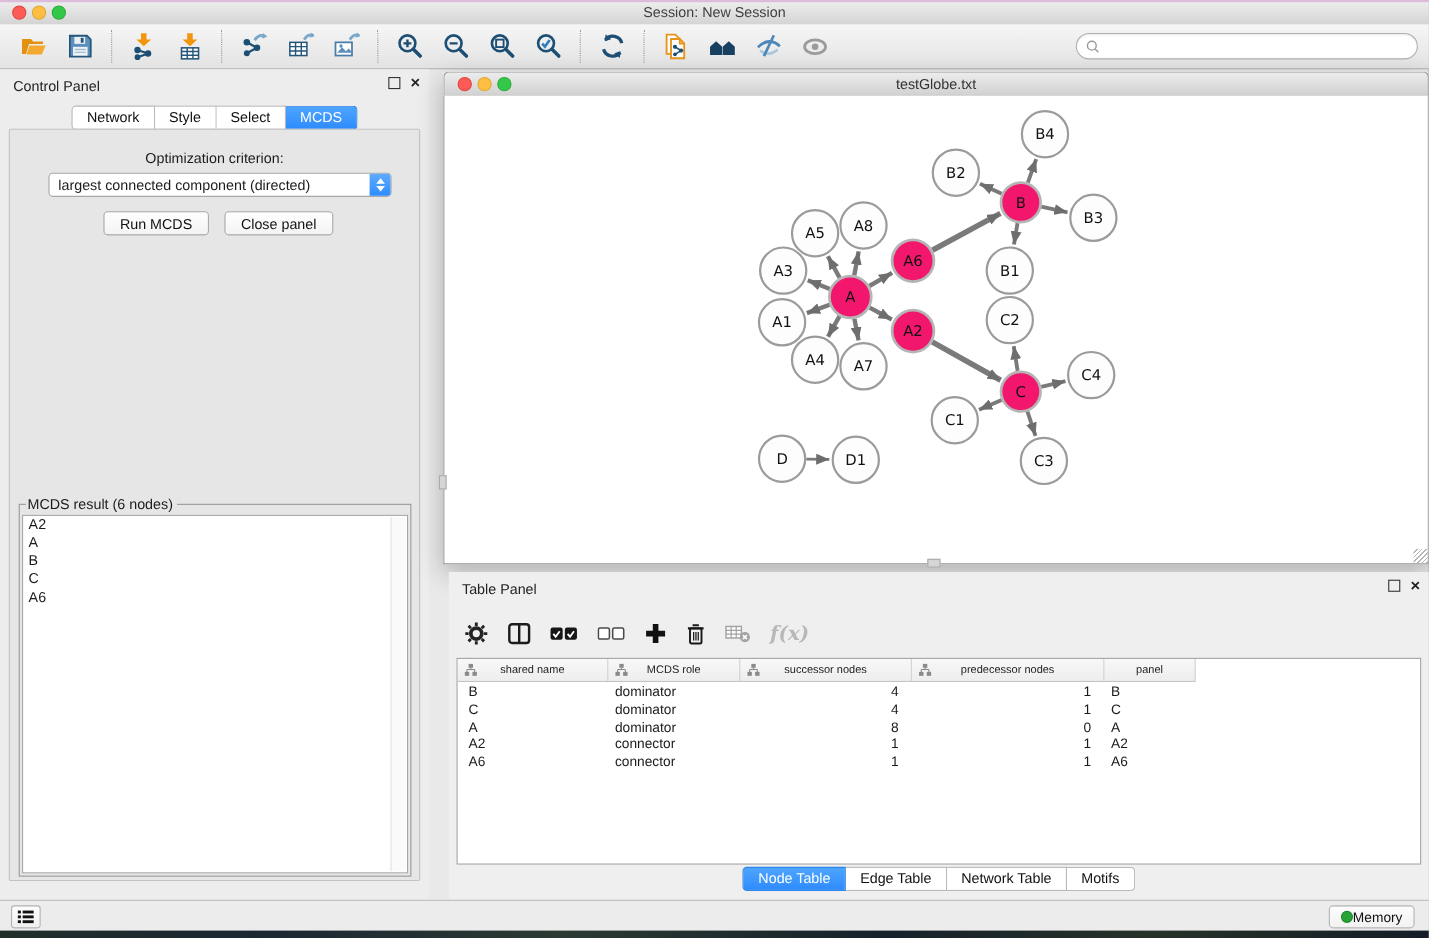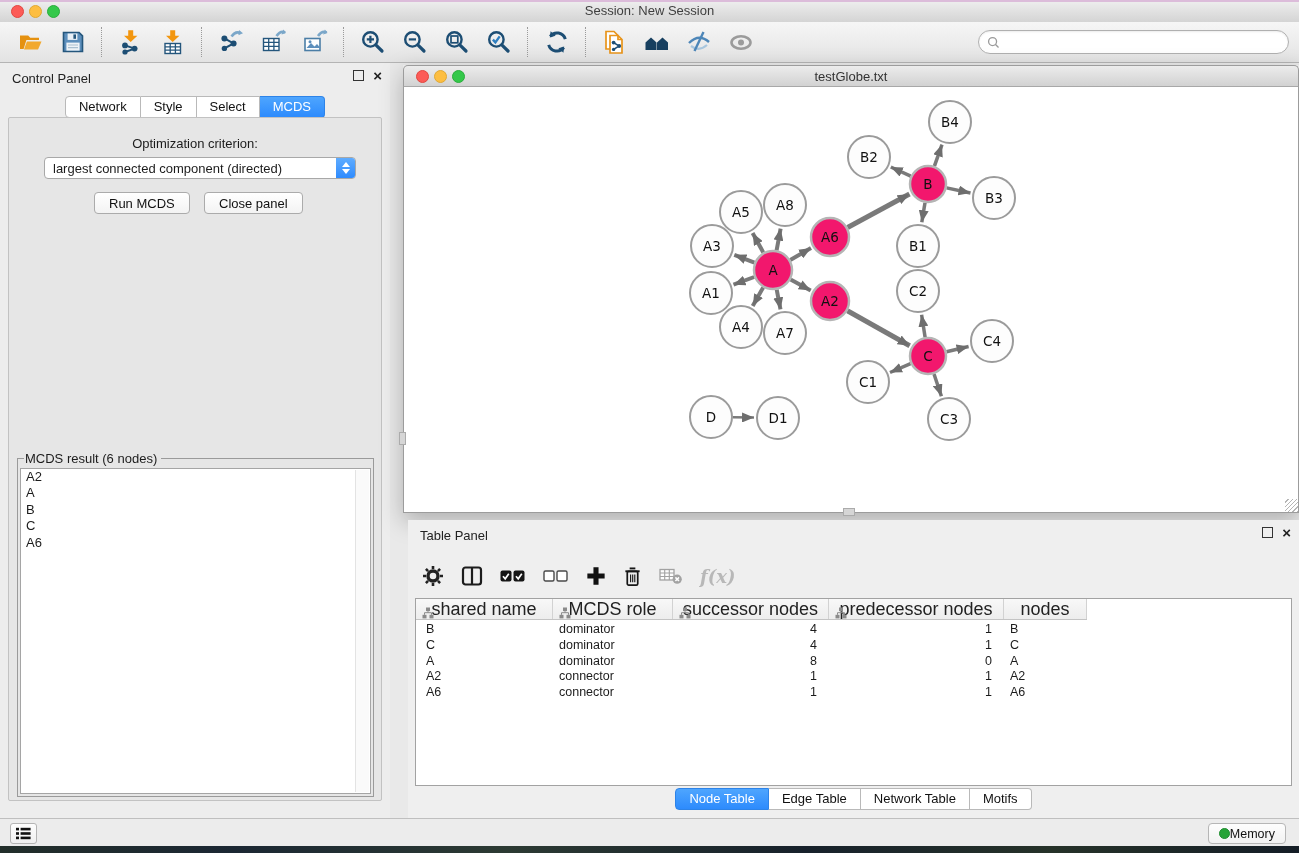--- a/index.html
+++ b/index.html
@@ -83,21 +83,21 @@
   #tp-toolbar{position:absolute;left:14px;top:36px;height:40px;display:flex;align-items:center;gap:17px;}
   .tp-btn{border:none;background:transparent;padding:0;display:flex;align-items:center;justify-content:center;}
   .tp-btn svg{display:block;}
   .tp-btn.disabled{opacity:.9;}
   .fx{font-family:"DejaVu Serif","Liberation Serif",serif;font-style:italic;font-size:18px;color:#b3b3b3;font-weight:bold;}
   #data-table{position:absolute;left:7px;top:78px;width:877px;height:188px;background:#fff;
     border:1px solid #a2a2a2;box-sizing:border-box;overflow:hidden;}
   #tbl-header{position:absolute;left:0;top:0;height:20px;background:linear-gradient(#f8f8f8,#ededed);
     border-bottom:1px solid #c4c4c4;}
   .th{position:absolute;top:0;height:20px;display:flex;align-items:center;justify-content:center;
-    border-right:1px solid #d2d2d2;box-sizing:border-box;font-size:18px;color:#222;}
+    border-right:1px solid #d2d2d2;box-sizing:border-box;font-size:10px;color:#222;}
   .th .th-ic{position:absolute;left:6px;top:4px;}
   .tr{position:absolute;left:0;height:16px;width:100%;}
   .td{position:absolute;top:0;height:16px;line-height:16px;font-size:12.5px;white-space:nowrap;overflow:hidden;box-sizing:border-box;}
   #tp-tabs{position:absolute;left:0;right:0;top:268px;display:flex;justify-content:center;}
 
   
   #status-bar{position:absolute;left:0;top:818px;width:1299px;height:28px;background:#ececec;border-top:1px solid #bfbfbf;box-sizing:border-box;}
   #list-btn{position:absolute;left:10px;top:4px;width:27px;height:21px;background:linear-gradient(#fdfdfd,#f0f0f0);
     border:1px solid #b4b4b4;border-radius:3px;display:flex;align-items:center;justify-content:center;padding:0;}
   #memory-btn{position:absolute;right:13px;top:4px;height:21px;background:linear-gradient(#fdfdfd,#f2f2f2);
@@ -611,21 +611,21 @@
           <div class="th" style="left: 413px; width: 175px;">
             <span class="th-ic"><svg viewBox="0 0 12 12" width="12" height="12">
                 <rect x="4" y="0.5" width="4" height="3.6" fill="#8a8a8a"></rect>
                 <path d="M6 4.1v1.6M2.5 5.7h7M2.5 5.7v2.1M9.5 5.7v2.1" stroke="#8a8a8a" stroke-width="1" fill="none"></path>
                 <rect x="0.5" y="7.8" width="4" height="3.6" fill="#8a8a8a"></rect>
                 <rect x="7.5" y="7.8" width="4" height="3.6" fill="#8a8a8a"></rect>
               </svg></span>
             <span>predecessor nodes</span>
           </div>
           <div class="th" style="left: 588px; width: 83px;">
-            <span>nodes</span>
+            <span>panel</span>
           </div>
         </div>
       <div id="tbl-body">
           <div class="tr" style="top: 22px;">
             <div class="td" style="left: 0px; width: 137px; text-align: left; padding: 0px 0px 0px 10px;">B</div>
             <div class="td" style="left: 137px; width: 120px; text-align: left; padding: 0px 0px 0px 6px;">dominator</div>
             <div class="td" style="left: 257px; width: 156px; text-align: right; padding: 0px 12px 0px 0px;">4</div>
             <div class="td" style="left: 413px; width: 175px; text-align: right; padding: 0px 12px 0px 0px;">1</div>
             <div class="td" style="left: 588px; width: 83px; text-align: left; padding: 0px 0px 0px 6px;">B</div>
           </div>

